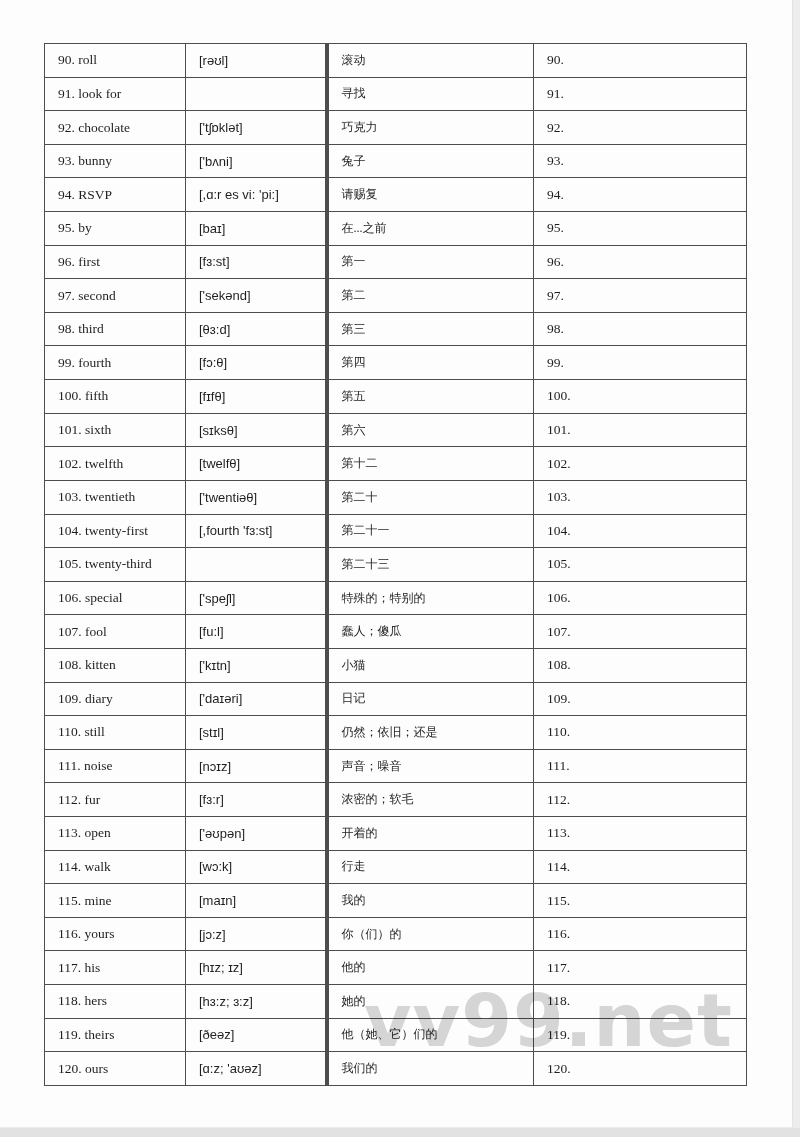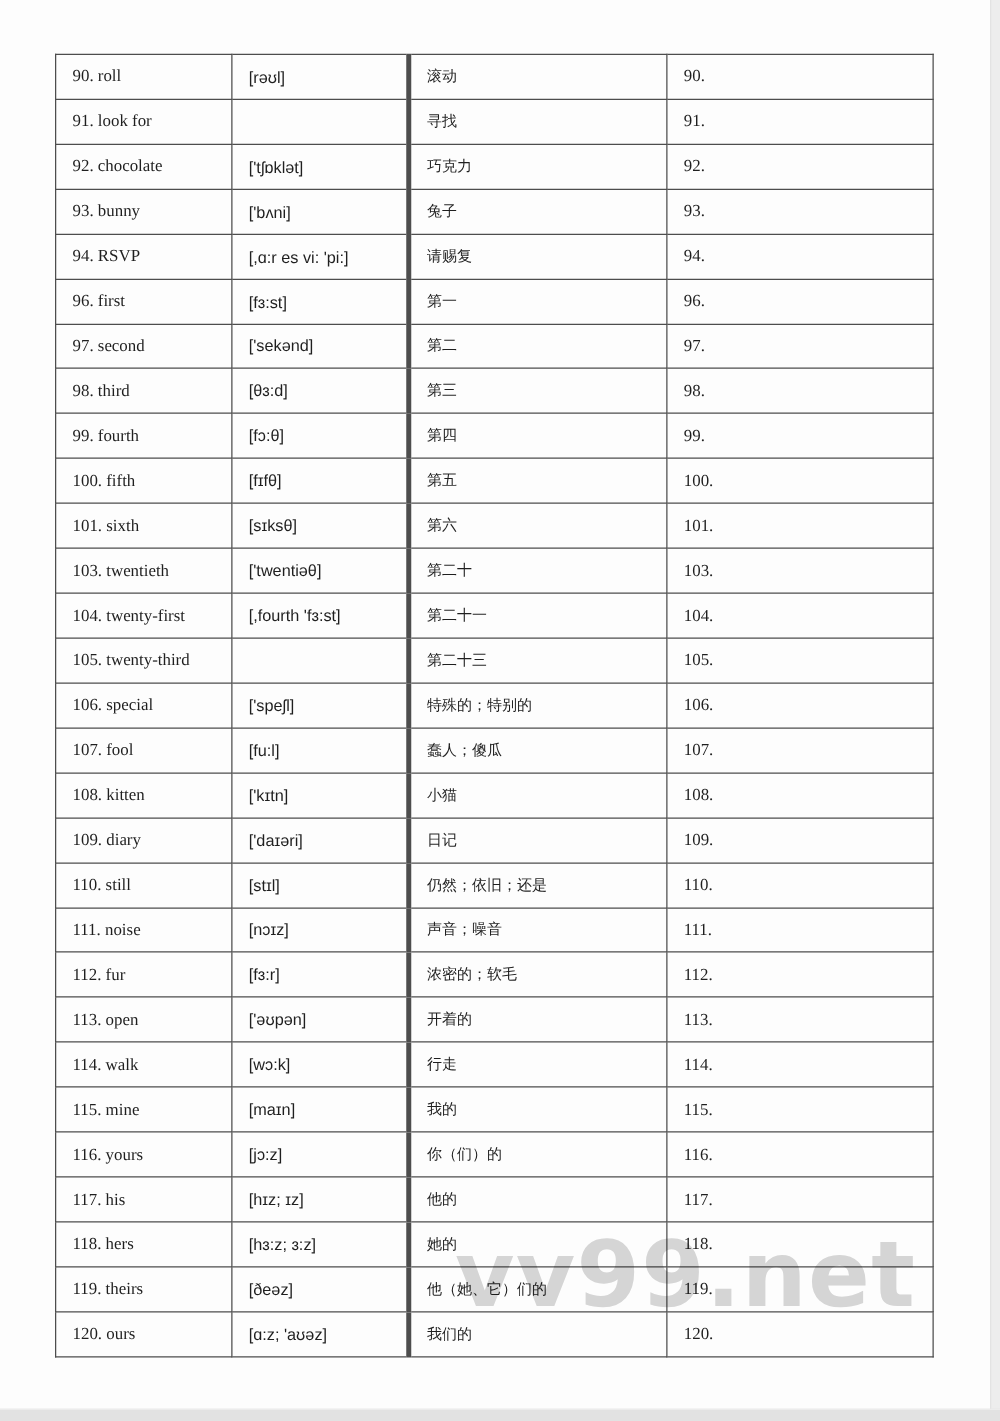--- a/index.html
+++ b/index.html
@@ -119,20 +119,26 @@
     <td class="cell-index">93.</td>
   </tr>
 
   <tr>
     <td class="cell-entry">94. RSVP</td>
     <td class="cell-phonetic">[,ɑ:r es vi: 'pi:]</td>
     <td class="cell-meaning">请赐复</td>
     <td class="cell-index">94.</td>
   </tr>
 
+  <tr>
+    <td class="cell-entry">95. by</td>
+    <td class="cell-phonetic">[baɪ]</td>
+    <td class="cell-meaning">在...之前</td>
+    <td class="cell-index">95.</td>
+  </tr>
 
   <tr>
     <td class="cell-entry">96. first</td>
     <td class="cell-phonetic">[fɜ:st]</td>
     <td class="cell-meaning">第一</td>
     <td class="cell-index">96.</td>
   </tr>
 
   <tr>
     <td class="cell-entry">97. second</td>
@@ -162,20 +168,26 @@
     <td class="cell-index">100.</td>
   </tr>
 
   <tr>
     <td class="cell-entry">101. sixth</td>
     <td class="cell-phonetic">[sɪksθ]</td>
     <td class="cell-meaning">第六</td>
     <td class="cell-index">101.</td>
   </tr>
 
+  <tr>
+    <td class="cell-entry">102. twelfth</td>
+    <td class="cell-phonetic">[twelfθ]</td>
+    <td class="cell-meaning">第十二</td>
+    <td class="cell-index">102.</td>
+  </tr>
 
   <tr>
     <td class="cell-entry">103. twentieth</td>
     <td class="cell-phonetic">['twentiəθ]</td>
     <td class="cell-meaning">第二十</td>
     <td class="cell-index">103.</td>
   </tr>
 
   <tr>
     <td class="cell-entry">104. twenty-first</td>

